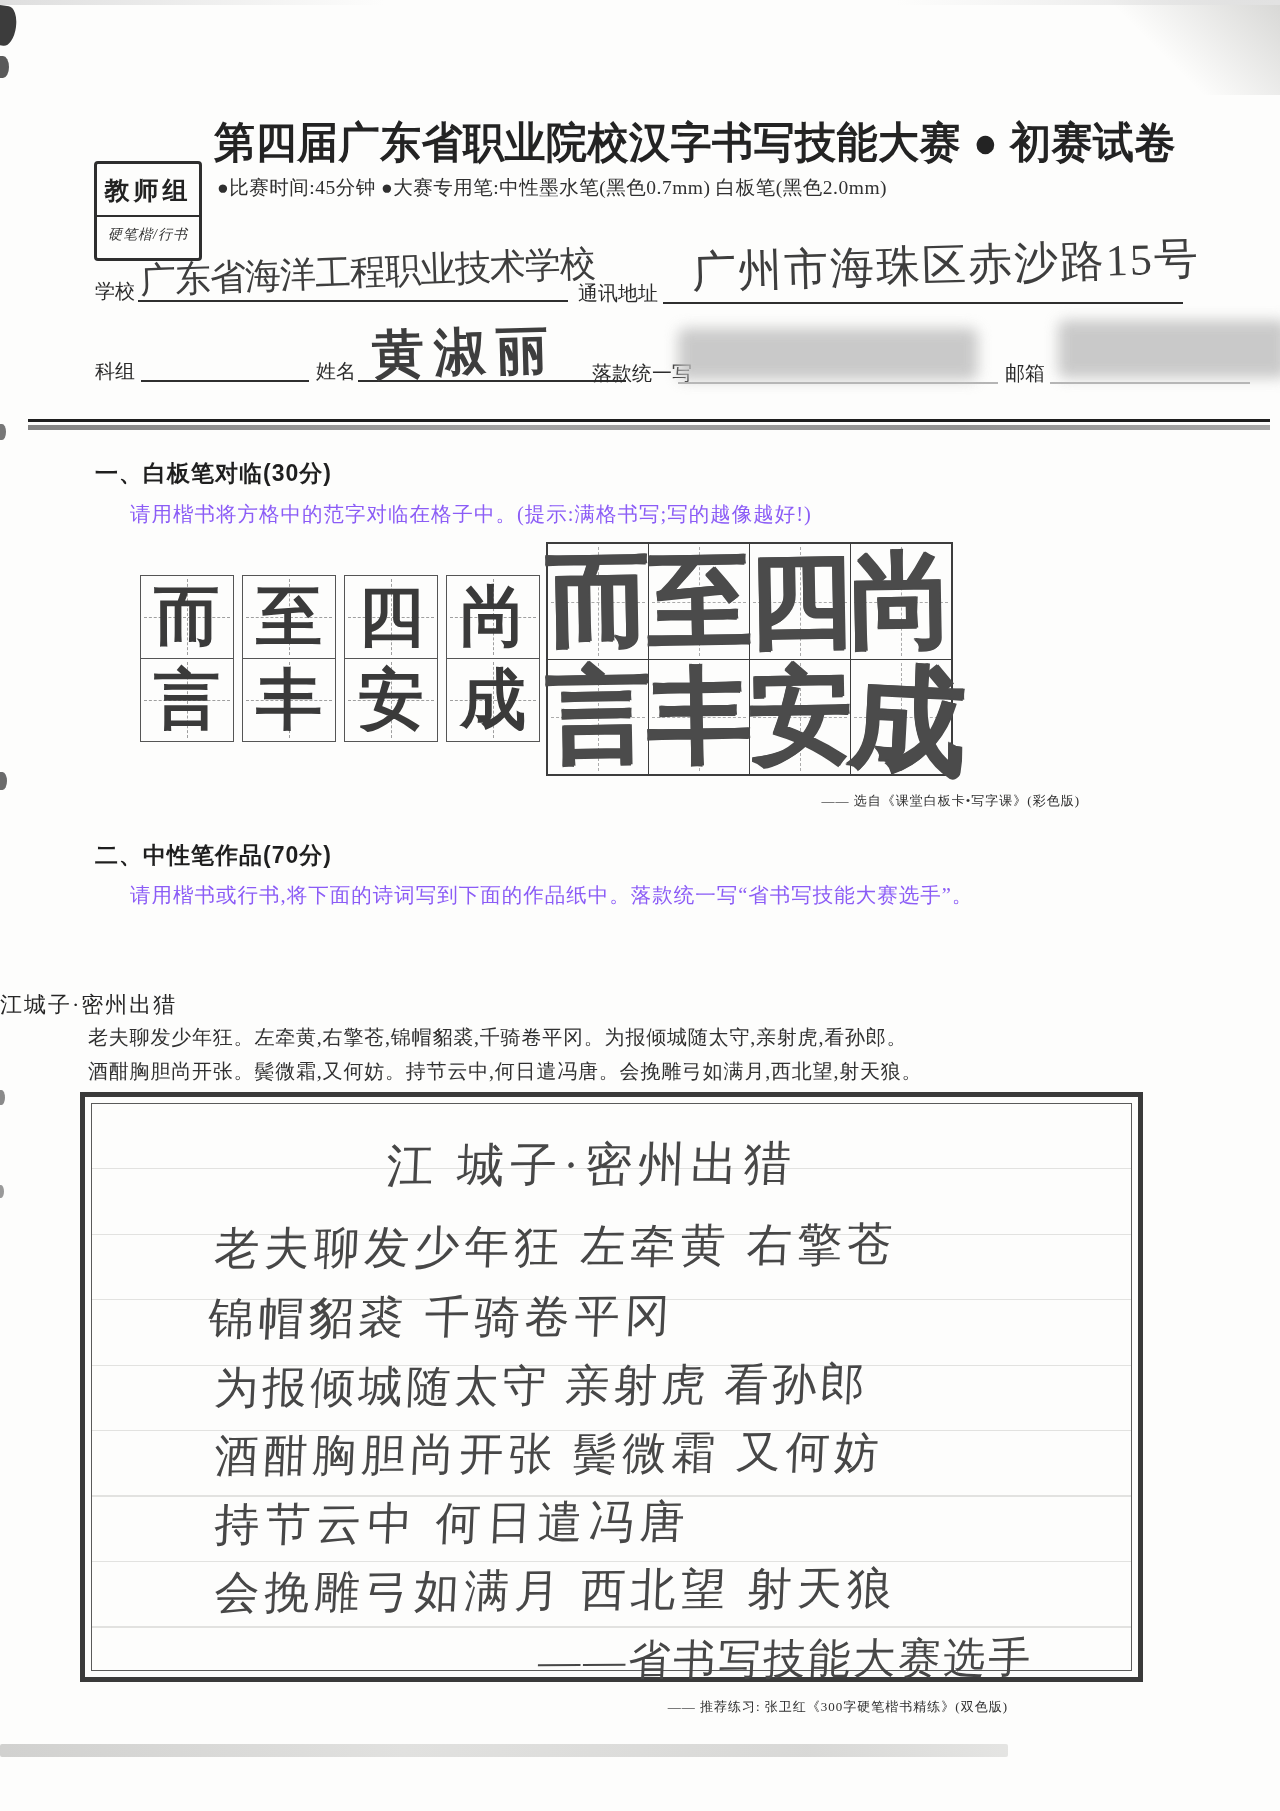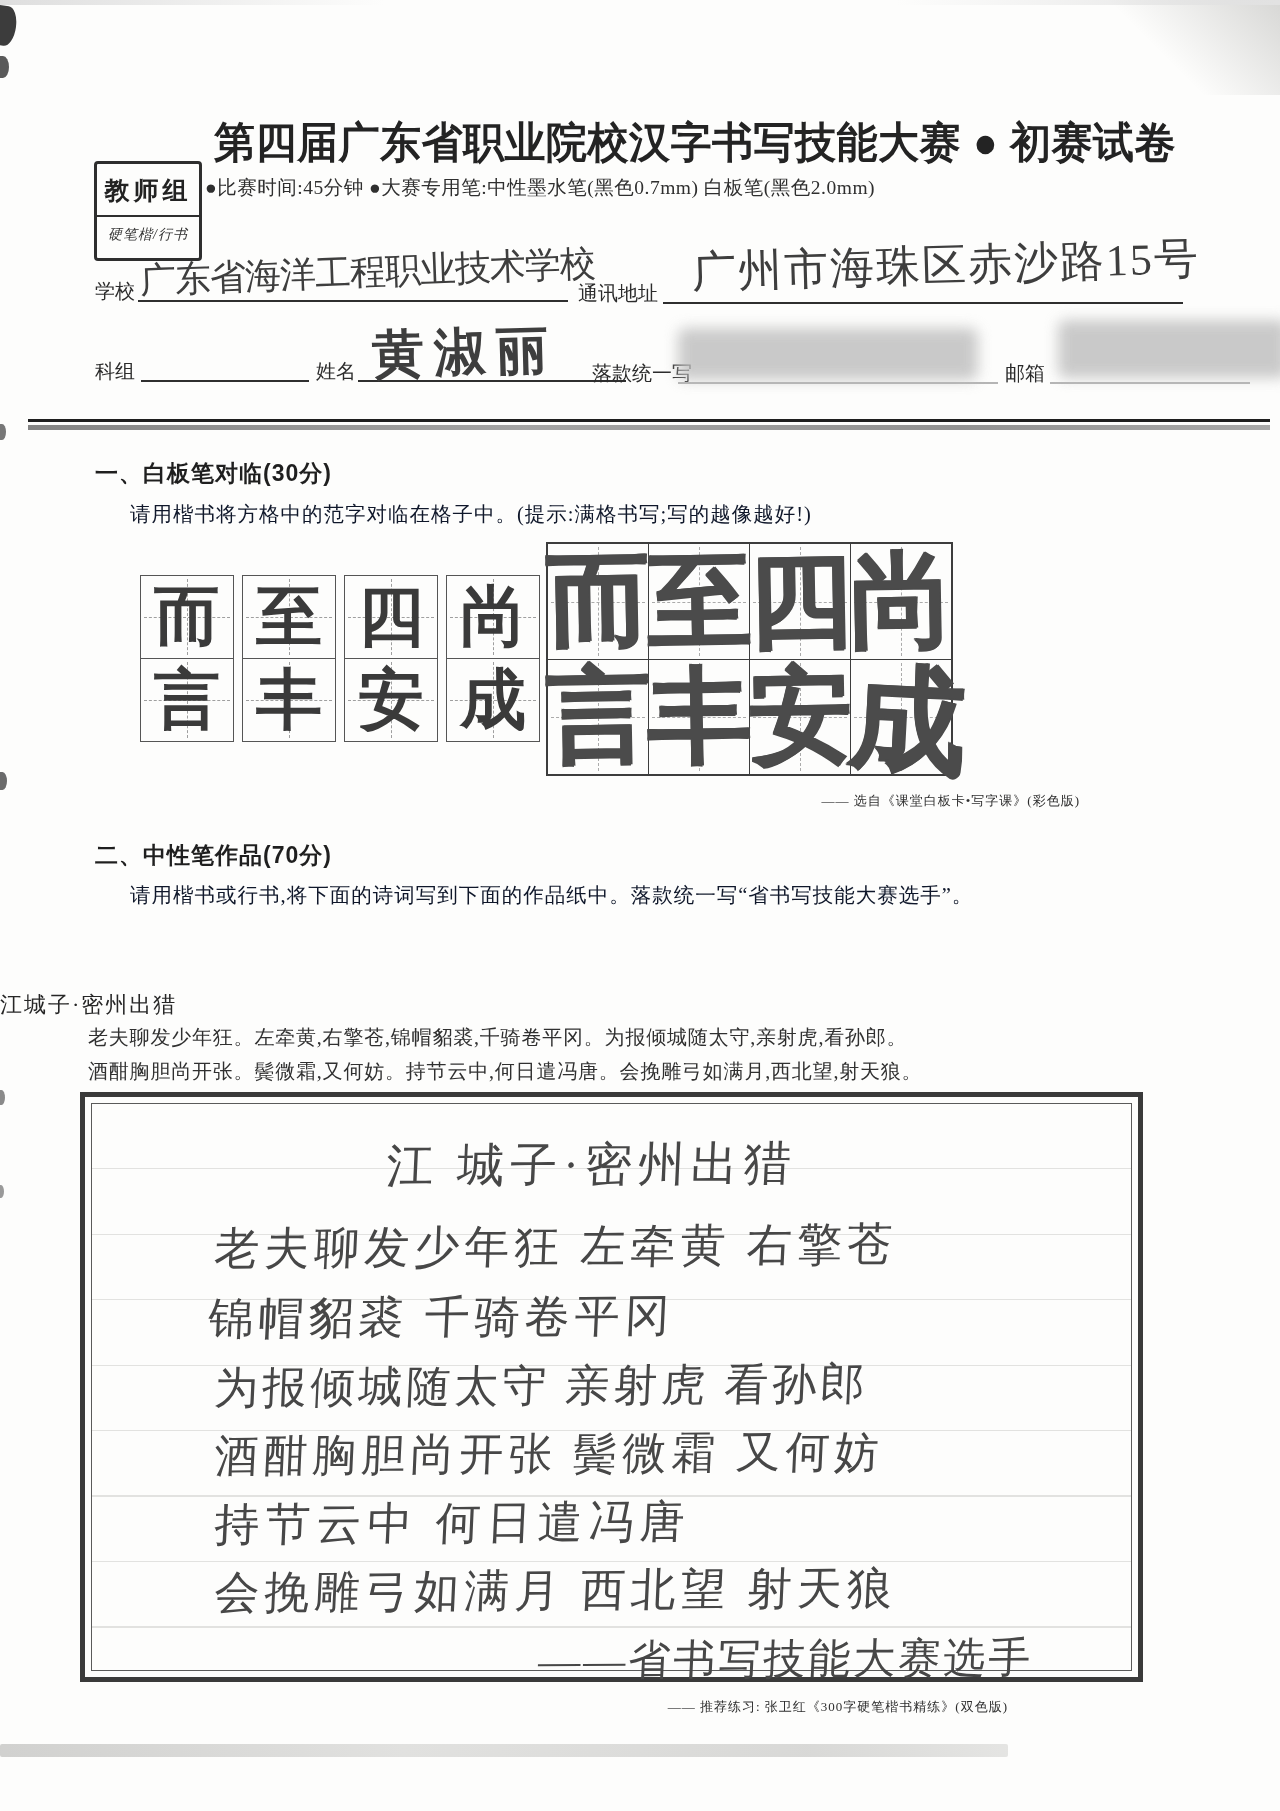--- a/index.html
+++ b/index.html
@@ -7,32 +7,32 @@
          font-family:"Liberation Sans",sans-serif;color:#2b2b2b;}
   .abs{position:absolute;}
   
   .group-box{left:94px;top:113px;width:108px;height:100px;border:3px solid #2e2e2e;border-radius:4px;
              display:flex;flex-direction:column;align-items:center;box-sizing:border-box;margin-top:48px;}
   .group-box .gtitle{font-size:25px;font-weight:700;letter-spacing:4px;margin-top:10px;color:#222;}
   .group-box .gdiv{width:100%;border-top:2.5px solid #2e2e2e;margin-top:8px;}
   .group-box .gsub{font-size:14px;font-family:"Liberation Serif",serif;font-style:italic;margin-top:9px;color:#333;letter-spacing:1px;}
   .main-title{left:214px;top:114px;width:900px;font-size:41px;font-weight:800;letter-spacing:.5px;color:#232323;
               font-family:"Liberation Sans",sans-serif;white-space:nowrap;transform:scaleY(1.04);transform-origin:left top;}
-  .meta-line{left:205px;top:174px;font-size:19.5px;font-family:"Liberation Serif",serif;color:#2f2f2f;letter-spacing:.5px;white-space:nowrap;}
+  .meta-line{left:217px;top:174px;font-size:19.5px;font-family:"Liberation Serif",serif;color:#2f2f2f;letter-spacing:.5px;white-space:nowrap;}
   
   .flabel{font-size:20px;color:#2b2b2b;}
   .uline{border-bottom:2px solid #2f2f2f;}
   .hand{font-family:"Liberation Serif",serif;color:#3e3e3e;white-space:nowrap;}
   .redact{background:#bdbdbd;filter:blur(7px);border-radius:8px;opacity:.8;}
   
   .rule-a{left:28px;top:419px;width:1242px;height:2.5px;background:#1e1e1e;}
   .rule-b{left:28px;top:425px;width:1242px;height:5px;background:linear-gradient(90deg,#6f6f6f,#949494 40%,#7f7f7f 75%,#9a9a9a);opacity:.85;}
   
   .sec-head{font-size:23px;font-weight:700;color:#1f1f1f;letter-spacing:1px;}
-  .body-kai{font-family:"Liberation Serif",serif;font-size:20.5px;color:#0f172a;letter-spacing:1px;line-height:34px;}
+  .body-kai{font-family:"Liberation Serif",serif;font-size:20.5px;color:#8b5cf6;letter-spacing:1px;line-height:34px;}
   
   .ref-grid{display:flex;gap:8px;}
   .ref-col{display:flex;flex-direction:column;}
   .ref-cell{width:94px;height:84px;border:1.5px solid #555;box-sizing:border-box;position:relative;
             display:flex;align-items:center;justify-content:center;
             font-family:"Liberation Serif",serif;font-size:66px;font-weight:600;color:#3a3a3a;}
   .ref-cell + .ref-cell{margin-top:-1.5px;}
   .ref-cell::before{content:"";position:absolute;left:50%;top:3px;bottom:3px;border-left:1.5px dashed #9f9f9f;}
   .ref-cell::after{content:"";position:absolute;top:50%;left:3px;right:3px;border-top:1.5px dashed #9f9f9f;}
   .ref-cell span{position:relative;z-index:2;}

